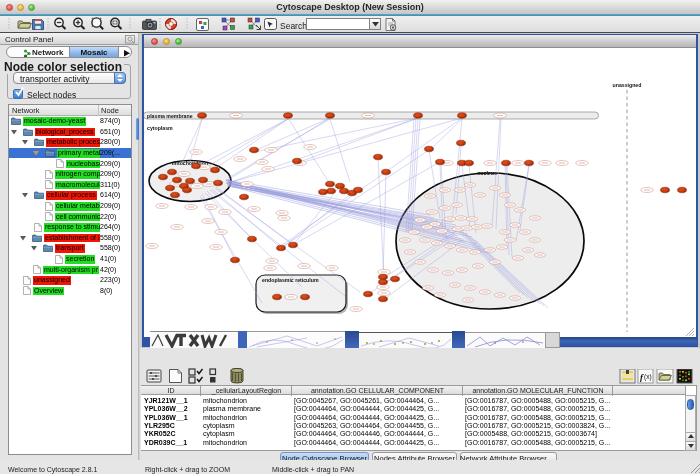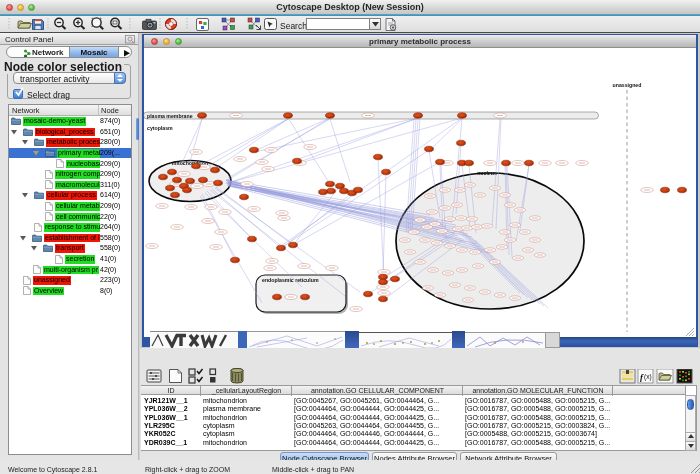--- a/index.html
+++ b/index.html
@@ -155,21 +155,21 @@
  <svg class="abs" style="left:116px;top:41px" width="8" height="9">
         <path d="M4 0 L7 3 L1 3 Z" fill="#fff"></path>
         <path d="M4 8 L1 5 L7 5 Z" fill="#fff"></path>
       </svg>
  <div class="txt" style="left:20px;top:41px;font-size:8.5px;color:#111">transporter activity</div>
 
  <div class="abs" style="left:13px;top:56px;width:10px;height:10px;background:linear-gradient(#7db1e8,#3f7fd2);border:1px solid #396db4;border-radius:2px"></div>
  <svg class="abs" style="left:14px;top:53px" width="12" height="12">
         <path d="M2 6 L4.5 9 L9 1.5" fill="none" stroke="#fff" stroke-width="1.8"></path>
       </svg>
- <div class="txt" style="left:27px;top:57px;font-size:8.5px;color:#111">Select drag</div>
+ <div class="txt" style="left:27px;top:57px;font-size:8.5px;color:#111">Select nodes</div>
 
  <div class="abs" style="left:8px;top:71px;width:124px;height:351px;background:#fff;border:1px solid #8d8d8d"></div>
  <div class="abs" style="left:9px;top:72px;width:122px;height:11px;background:linear-gradient(#f4f4f4,#dedede);border-bottom:1px solid #b2b2b2">
   <div class="txt" style="left:3px;top:1px;font-size:7.5px;color:#222">Network</div>
   <div class="txt" style="left:92px;top:1px;font-size:7.5px;color:#222">Node</div>
   <div class="abs" style="left:89px;top:0;width:1px;height:11px;background:#c2c2c2"></div>
  </div>
 
 <svg class="abs" style="left:11px;top:84.2px" width="10" height="8">
         <path d="M.5 7.5 L.5 1.8 Q.5 1 1.3 1 L3.6 1 L4.6 2.2 L9.5 2.2 L9.5 7.5 Z" fill="#5e88b0" stroke="#2e4a66" stroke-width=".7"></path>
@@ -299,21 +299,20 @@
 <div class="abs" style="left:136px;top:118px;width:3px;height:22px;border-radius:2px;background:linear-gradient(90deg,#7aa8e8,#3a6fc8)"></div>
 
 <div class="abs" style="left:141px;top:33px;width:559px;height:315px;background:#c9c9c9">
 
  <div class="abs" style="left:1px;top:1px;width:556px;height:313px;background:#2e55a3"></div>
 
  <div class="abs" style="left:3px;top:2px;width:552px;height:13px;background:linear-gradient(#ececec,#c4c4c4 70%,#b8b8b8);border-bottom:1px solid #8f8f8f">
   <div class="abs" style="left:7px;top:3px;width:7px;height:7px;border-radius:50%;background:radial-gradient(circle at 35% 30%,#ff9a94,#e85850 55%,#c43a32);border:.5px solid #a84340"></div>
   <div class="abs" style="left:19px;top:3px;width:7px;height:7px;border-radius:50%;background:radial-gradient(circle at 35% 30%,#ffdf96,#f2b736 55%,#d2951f);border:.5px solid #bb9337"></div>
   <div class="abs" style="left:31px;top:3px;width:7px;height:7px;border-radius:50%;background:radial-gradient(circle at 35% 30%,#b2eea4,#55c041 55%,#379c28);border:.5px solid #4e9c3e"></div>
-  <div class="txt" style="left:0;top:2px;width:552px;text-align:center;font-size:8px;font-weight:bold;color:#2e2e2e">primary metabolic process</div>
  </div>
 
  <div class="abs" style="left:3px;top:15px;width:552px;height:289px;background:#ffffff"></div>
 </div>
 
 <svg class="abs" style="left:144px;top:48px" width="552" height="289" viewBox="144 48 552 289">
       <defs>
         <radialGradient id="ng" cx="42%" cy="38%">
           <stop offset="0%" stop-color="#dd5019"></stop>
           <stop offset="75%" stop-color="#cb3c0e"></stop>
@@ -865,21 +864,21 @@
   <svg class="abs" style="left:2px;top:48px" width="6" height="5">
           <path d="M0 0 L6 0 L3 4 Z" fill="#333"></path>
         </svg>
  </div>
 
  <div class="abs" style="left:140px;top:104px;width:89px;height:12px;background:linear-gradient(#c8dcf6,#9cc0ec);border:1px solid #7a96c8;border-radius:3px"></div>
  <div class="txt" style="left:140px;top:106px;width:89px;text-align:center;font-size:7.5px;color:#111">Node Cytoscape Browser</div>
  <div class="abs" style="left:232px;top:104px;width:85px;height:12px;background:linear-gradient(#fafafa,#e4e4e4);border:1px solid #9a9a9a;border-radius:3px"></div>
  <div class="txt" style="left:232px;top:106px;width:85px;text-align:center;font-size:7.5px;color:#111">Nodes Attribute Browser</div>
  <div class="abs" style="left:320px;top:104px;width:97px;height:12px;background:linear-gradient(#fafafa,#e4e4e4);border:1px solid #9a9a9a;border-radius:3px"></div>
- <div class="txt" style="left:320px;top:106px;width:97px;text-align:center;font-size:7.5px;color:#111">Network Attribute Browser</div>
+ <div class="txt" style="left:320px;top:106px;width:97px;text-align:left;font-size:7.5px;color:#111">Network Attribute Browser</div>
 </div>
 
 <div class="abs" style="left:0;top:460px;width:700px;height:14px;background:#e6e6e6">
  <div class="txt" style="left:8px;top:6px;font-size:7px;color:#222">Welcome to Cytoscape 2.8.1</div>
  <div class="txt" style="left:145px;top:6px;font-size:7px;color:#222">Right-click + drag to ZOOM</div>
  <div class="txt" style="left:272px;top:6px;font-size:7px;color:#222">Middle-click + drag to PAN</div>
  <svg class="abs" style="left:691px;top:3px" width="9" height="11">
         <g stroke="#9a9a9a" stroke-width="1">
           <line x1="0" y1="10" x2="10" y2="0"></line>
           <line x1="4" y1="10" x2="10" y2="4"></line>

